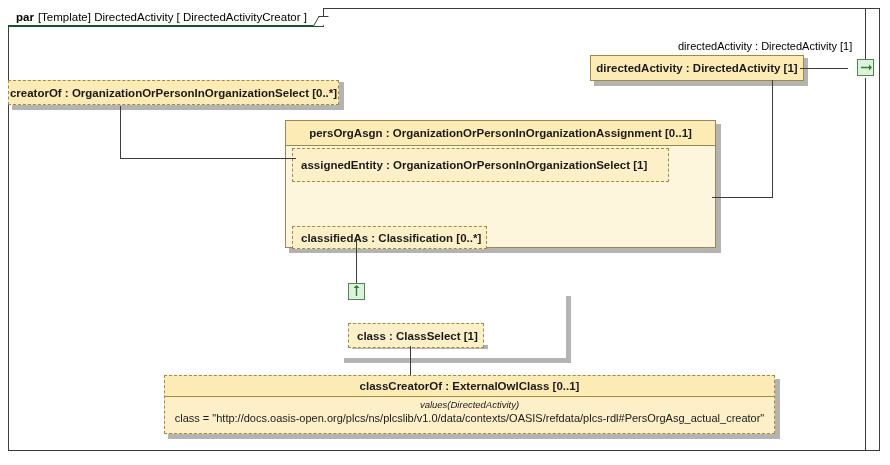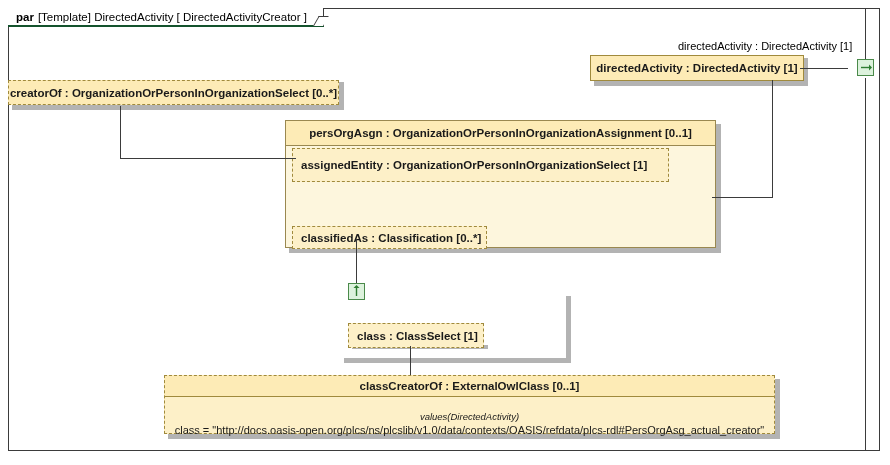--- a/index.html
+++ b/index.html
@@ -165,21 +165,21 @@
 
   
   .values-cell {
     position: absolute;
     box-sizing: border-box;
     background: #fdf0c8;
     border-top: 1px solid #a08a3c;
     text-align: center;
     font-size: 11px;
     color: #1a1a1a;
-    padding-top: 14px;
+    padding-top: 2px;
     z-index: 3;
     white-space: nowrap;
   }
   .values-kind {
     font-style: italic;
     font-size: 9.5px;
     color: #1a1a1a;
     line-height: 12px;
   }
   .values-text {

